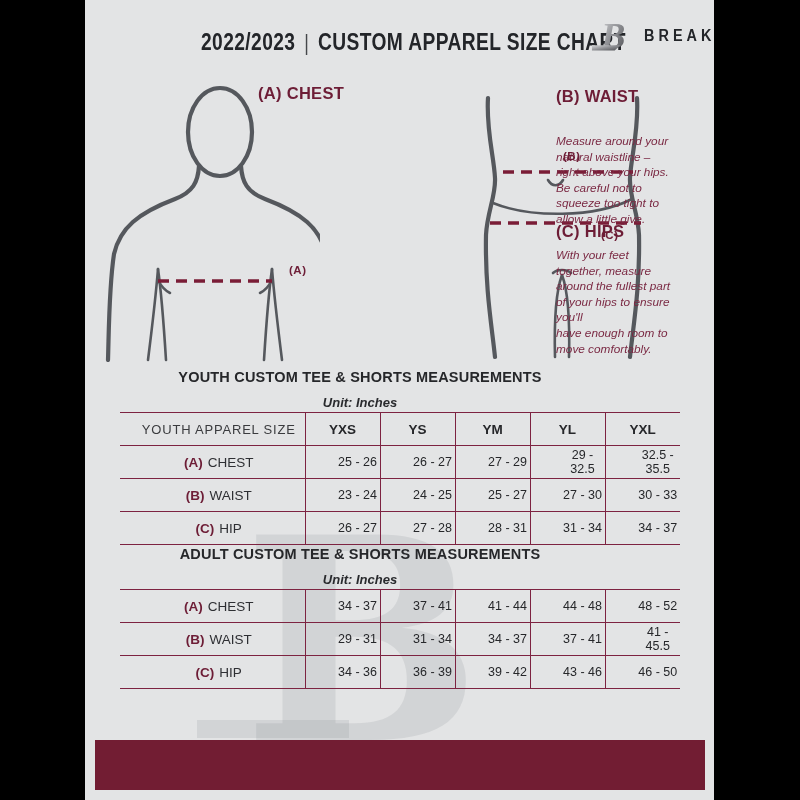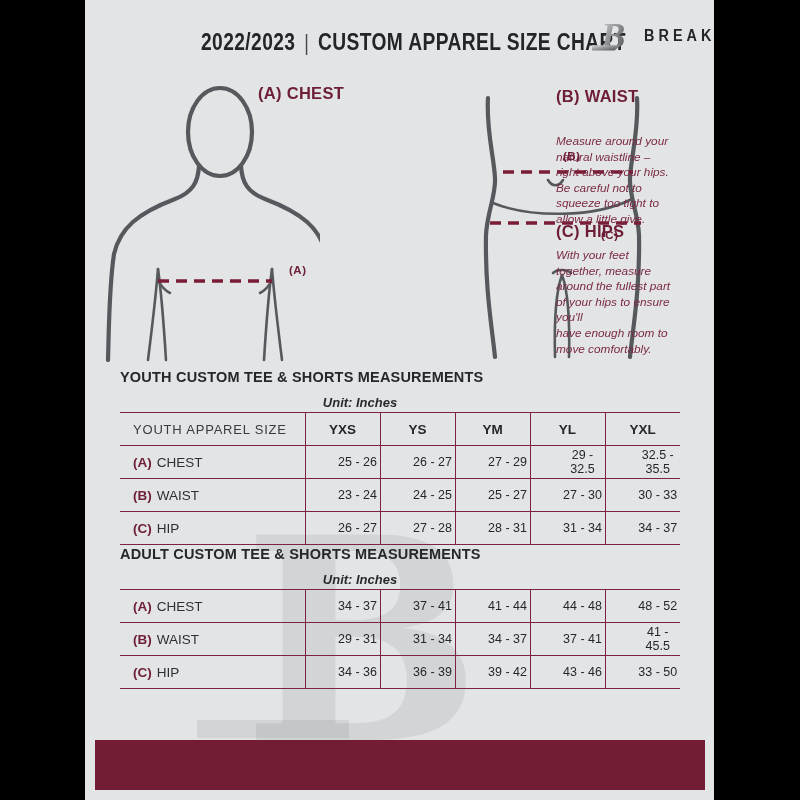--- a/index.html
+++ b/index.html
@@ -30,35 +30,35 @@
   .fig .thin{stroke-width:2.6px;}
   .fig .dash{stroke:#7a1c36;stroke-width:3.4px;stroke-dasharray:11 7;}
   .marker{position:absolute;z-index:2;font-weight:bold;font-size:11.5px;color:#6d1d36;letter-spacing:0.5px;}
 
   
   .guide-head{position:absolute;z-index:1;font-weight:bold;font-size:16.5px;color:#6d1d36;letter-spacing:0.3px;}
   .guide-body{position:absolute;z-index:1;font-style:italic;font-size:11.8px;line-height:15.6px;
               color:#7b2a44;white-space:pre-line;}
 
   
-  .sec-title{left:120px;width:480px;text-align:left;font-weight:bold;font-size:14.5px;
+  .sec-title{left:120px;width:480px;text-align:center;font-weight:bold;font-size:14.5px;
              color:#26272a;letter-spacing:0.2px;}
   .sec-unit{left:120px;width:480px;text-align:center;font-weight:bold;font-style:italic;
             font-size:13px;color:#2a2b2e;margin-top:8px;}
   table.size-table{position:absolute;z-index:1;left:120px;width:560px;border-collapse:collapse;table-layout:fixed;}
   .size-table col.c-label{width:185px;}
   .size-table col.c-size{width:75px;}
   .size-table th,.size-table td{border:1.5px solid #7d2341;padding:0;height:32px;
        text-align:center;vertical-align:middle;color:#26272a;}
   .size-table tr>:first-child{border-left:none;}
   .size-table tr>:last-child{border-right:none;}
   .size-table th.label-cell{font-weight:normal;font-size:13px;letter-spacing:0.8px;color:#3a3b3e;}
   .size-table th{font-weight:bold;font-size:13.5px;}
   .size-table td{font-size:12.5px;padding-left:30px;}
-  .size-table .label-cell{text-align:left;padding-left:13px;}
+  .size-table .label-cell{text-align:center;padding-left:13px;}
   .size-table td.label-cell{font-size:13.5px;color:#2e2f33;}
   .size-table .prefix{color:#6d1d36;font-weight:bold;margin-right:5px;}
 
   .footer-bar{left:95px;top:740px;width:610px;height:50px;background:#721d33;z-index:2;}
 </style>
 </head>
 <body>
 
 <div class="canvas">
   <div class="page">
@@ -209,20 +209,20 @@
         <td>34 - 37</td>
         <td>37 - 41</td>
         <td>41 - 45.5</td>
       </tr>
       <tr>
         <td class="label-cell"><span class="prefix">(C)</span><span>HIP</span></td>
         <td>34 - 36</td>
         <td>36 - 39</td>
         <td>39 - 42</td>
         <td>43 - 46</td>
-        <td>33 - 50</td>
+        <td>46 - 50</td>
       </tr>
     </tbody>
       </table>
 
     <div class="z footer-bar" style="left:10px;"></div>
   </div>
 </div>
 
 </body></html>

